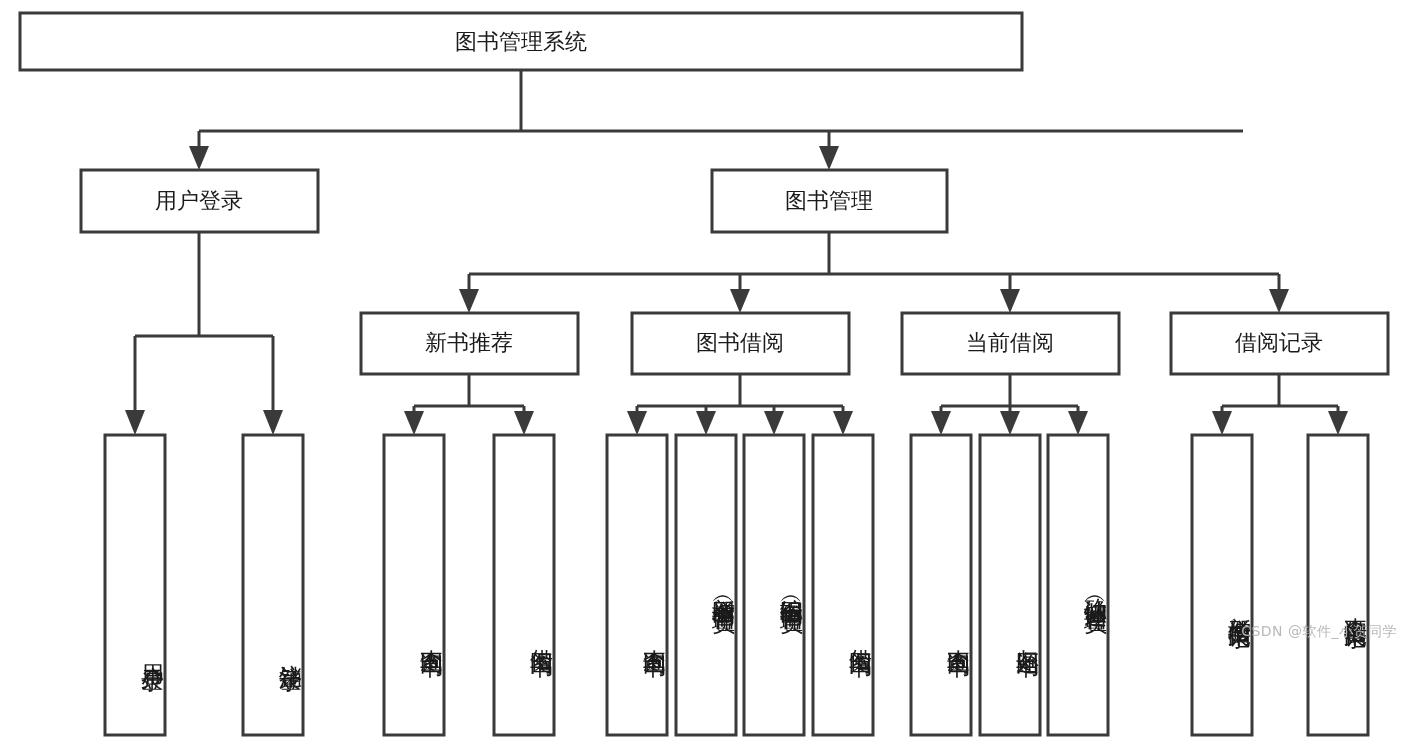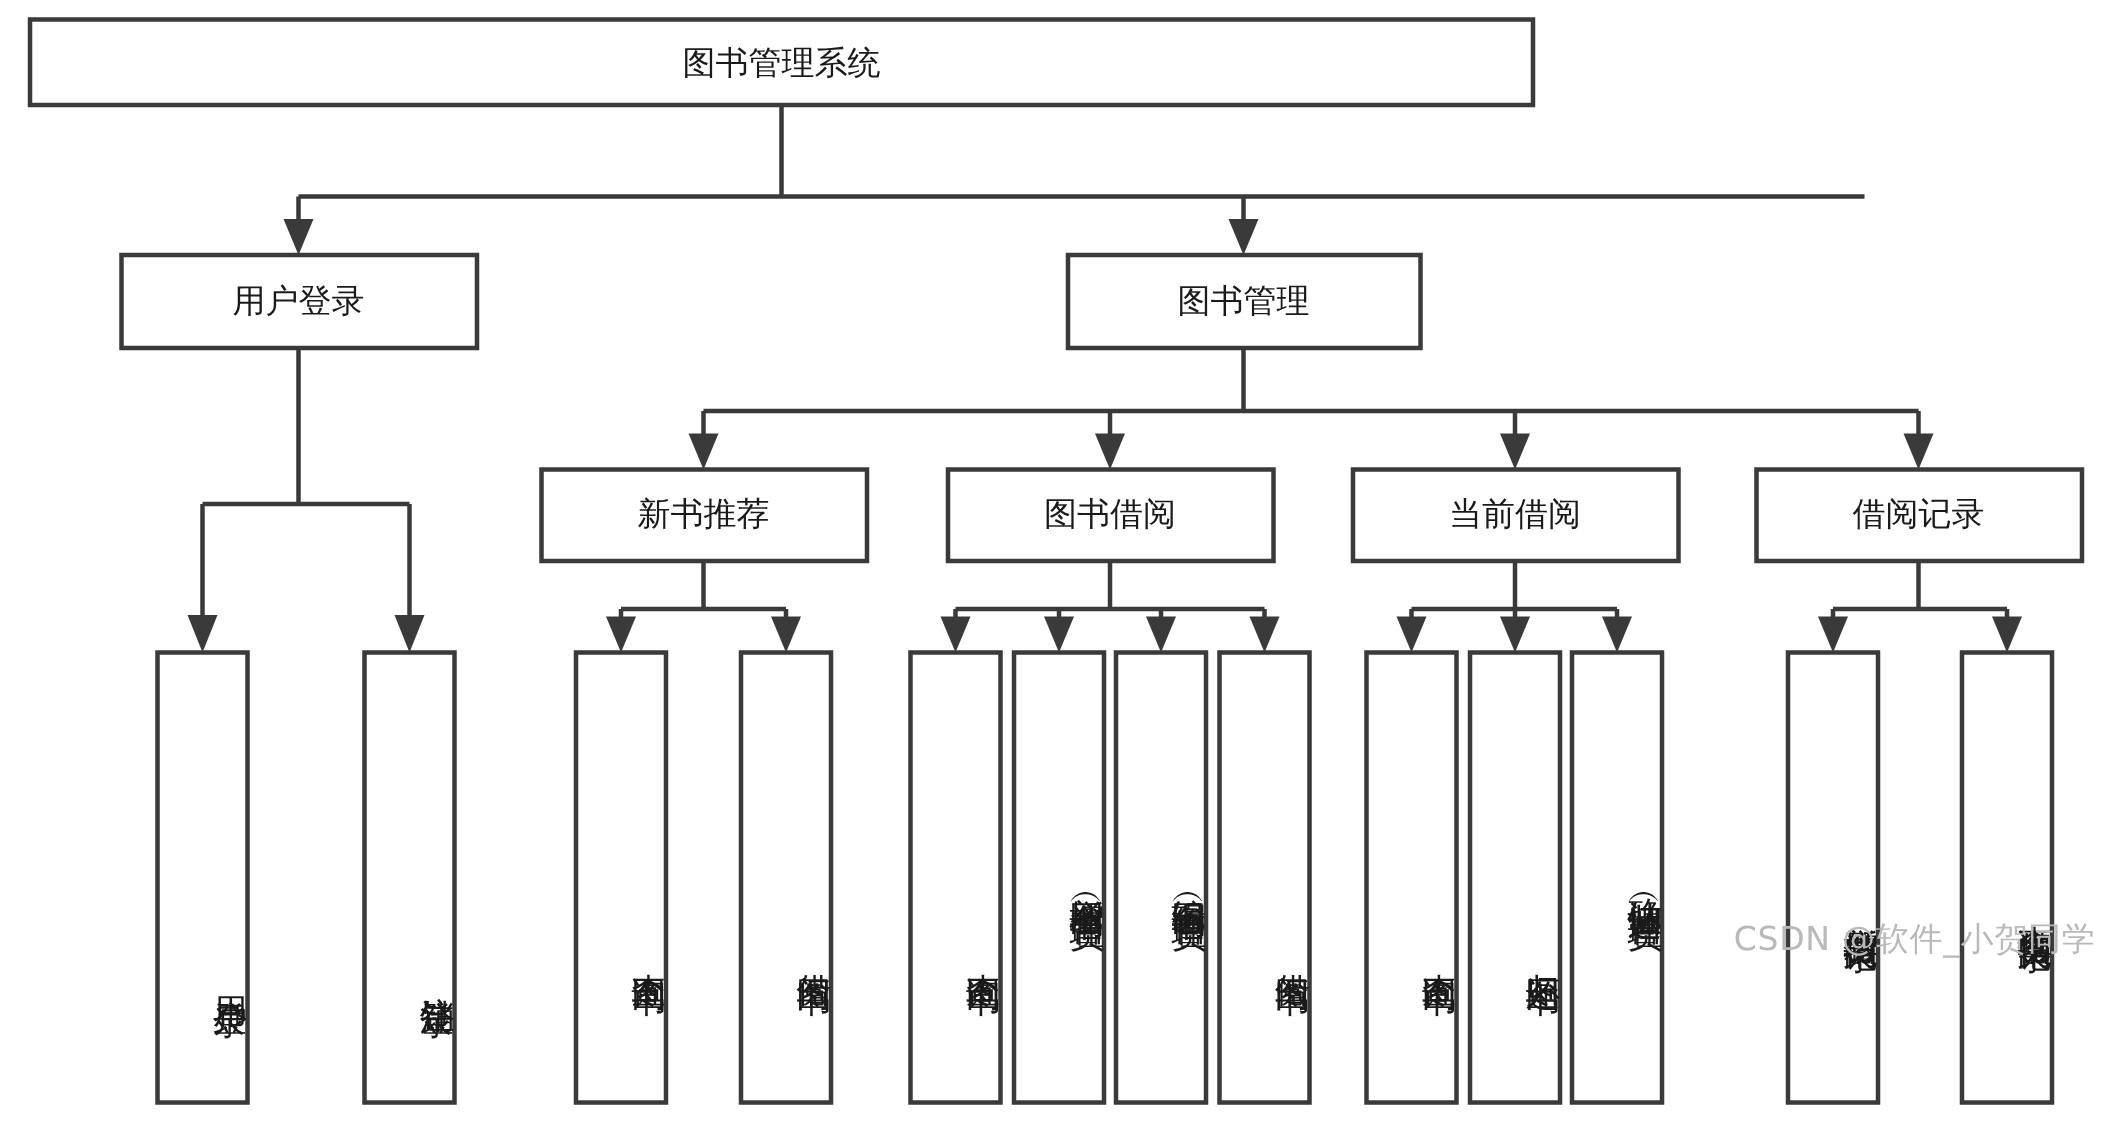--- a/index.html
+++ b/index.html
@@ -62,21 +62,21 @@
     align-items: flex-start;
     justify-content: center;
     text-align: center;
     pointer-events: none;
   }
   .watermark {
     position: absolute;
     right: 8px;
     bottom: 6px;
     font-family: "DejaVu Sans", "Liberation Sans", sans-serif;
-    font-size: 22px;
+    font-size: 14px;
     color: #b9b9b9;
     letter-spacing: 0.5px;
     white-space: nowrap;
   }
 </style>
 </head>
 <body>
 
 <div id="diagram-root">
 

